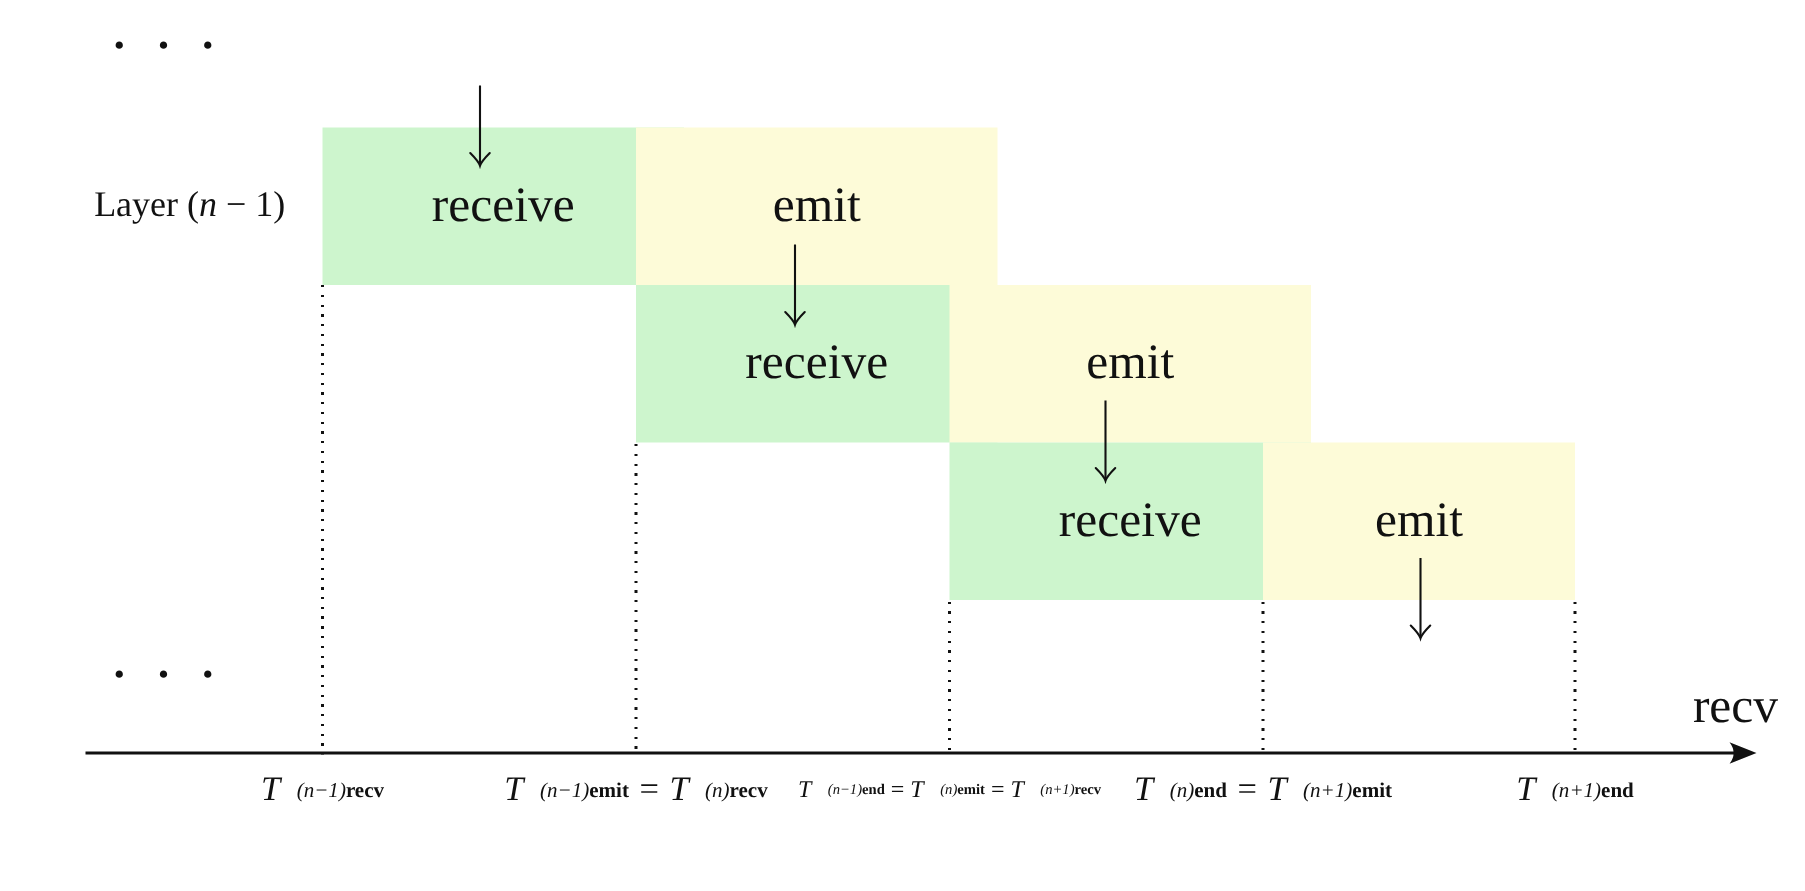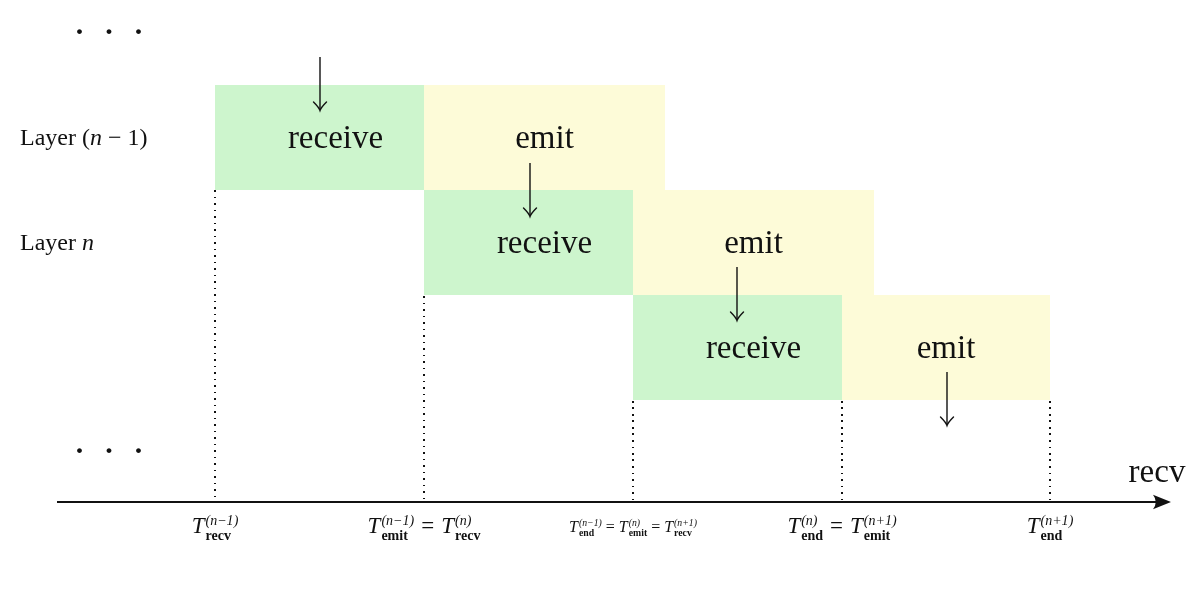--- a/index.html
+++ b/index.html
@@ -23,25 +23,25 @@
     height: 105px;
     display: flex;
     align-items: center;
     justify-content: center;
     font-size: 33px;
   }
   .block.receive { background: var(--receive-fill); }
   .block.emit { background: var(--emit-fill); }
   .layer-label {
     position: absolute;
-    left: 20px;
+    left: 34px;
     width: 185px;
     height: 30px;
     line-height: 30px;
-    text-align: left;
+    text-align: center;
     font-size: 24px;
     white-space: nowrap;
   }
   .mi { font-style: italic; }
   .ellipsis {
     position: absolute;
     left: 72px;
     width: 80px;
     text-align: center;
     font-size: 30px;
@@ -63,25 +63,25 @@
     width: 300px;
     text-align: center;
     font-size: 23px;
     white-space: nowrap;
   }
   .tick-label.small { font-size: 16px; padding-top: 5px; }
   .term { display: inline-block; white-space: nowrap; }
   .tbase { font-style: italic; }
   .supsub {
     display: inline-flex;
-    flex-direction: column;
+    flex-direction: row;
     align-items: flex-start;
     vertical-align: middle;
     line-height: 1.05;
-    margin-left: 1px;
+    margin-left: 11px;
   }
   .tick-label .sup, .tick-label .sub { display: block; font-size: 61%; }
   .sup { font-style: italic; }
   .sub { font-style: normal; font-weight: bold; }
   .eq { margin: 0 7px; }
   .tick-label.small .eq { margin: 0 4px; }
   .time-label {
     position: absolute;
     left: 1112px;
     top: 453px;
@@ -95,23 +95,20 @@
 <body>
 
 <div id="canvas">
 
   <div class="ellipsis" style="top:16px">· · ·</div>
   <div class="ellipsis" style="top:435px">· · ·</div>
 
   <div class="layer-label" style="top:122px">
     <span>Layer (</span><span class="mi">n</span><span> − 1)</span>
   </div>
-  <div class="layer-label" style="top:227px">
-    <span>Layer </span><span class="mi">n</span><span></span>
-  </div>
 
   <div class="block receive" style="left:215px; top:85px">
     <span>receive</span>
   </div>
   <div class="block emit" style="left:424px; top:85px">
     <span>emit</span>
   </div>
 
   <div class="block receive" style="left:424px; top:190px">
     <span>receive</span>

